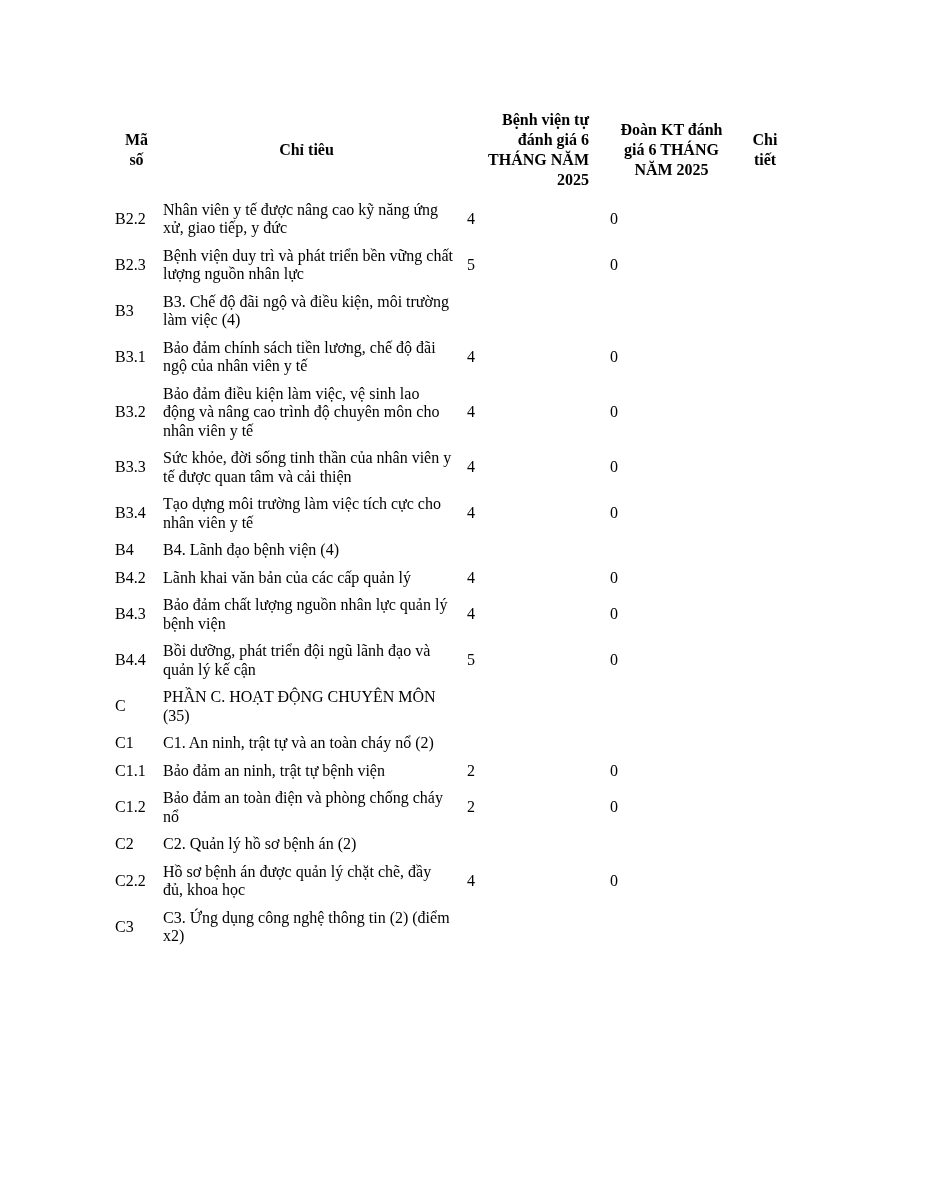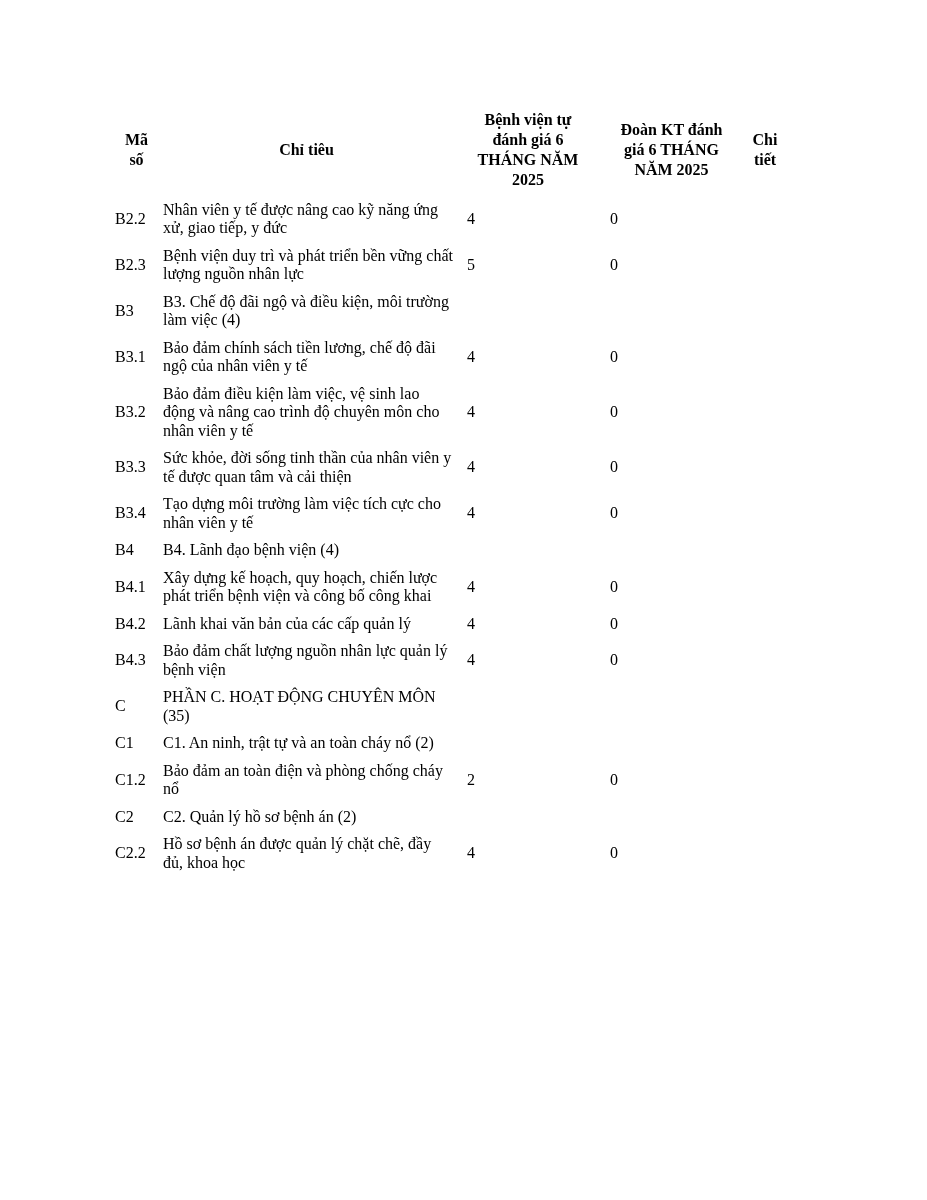--- a/index.html
+++ b/index.html
@@ -38,21 +38,21 @@
   th {
     font-weight: bold;
     font-size: 16px;
     line-height: 20px;
     text-align: center;
     vertical-align: middle;
     padding: 6px 0;
   }
   th.h-code   { padding: 6px 4px; }
   th.h-label  { padding: 6px 2px; }
-  th.h-self   { padding: 6px 14px; }
+  th.h-self   { padding: 6px 14px; text-align: right; }
   th.h-team   { padding: 6px 6px; }
   th.h-detail { padding: 6px 5px; }
 
   td {
     font-size: 16px;
     line-height: 18.5px;
     vertical-align: middle;
     padding: 4.5px 0;
     word-wrap: break-word;
   }
@@ -134,52 +134,59 @@
           <td class="c-detail"></td>
         </tr>
         <tr>
           <td class="c-code">B4</td>
           <td class="c-label">B4. Lãnh đạo bệnh viện (4)</td>
           <td class="c-self"></td>
           <td class="c-team"></td>
           <td class="c-detail"></td>
         </tr>
         <tr>
-          <td class="c-code">B4.1</td>
-          <td class="c-label">Xây dựng kế hoạch, quy hoạch, chiến lược phát triển bệnh viện và công bố công khai</td>
-          <td class="c-self">4</td>
-          <td class="c-team">0</td>
-          <td class="c-detail"></td>
-        </tr>
-        <tr>
           <td class="c-code">B4.2</td>
           <td class="c-label">Lãnh khai văn bản của các cấp quản lý</td>
           <td class="c-self">4</td>
           <td class="c-team">0</td>
           <td class="c-detail"></td>
         </tr>
         <tr>
           <td class="c-code">B4.3</td>
           <td class="c-label">Bảo đảm chất lượng nguồn nhân lực quản lý bệnh viện</td>
           <td class="c-self">4</td>
           <td class="c-team">0</td>
           <td class="c-detail"></td>
         </tr>
         <tr>
+          <td class="c-code">B4.4</td>
+          <td class="c-label">Bồi dưỡng, phát triển đội ngũ lãnh đạo và quản lý kế cận</td>
+          <td class="c-self">5</td>
+          <td class="c-team">0</td>
+          <td class="c-detail"></td>
+        </tr>
+        <tr>
           <td class="c-code">C</td>
           <td class="c-label">PHẦN C. HOẠT ĐỘNG CHUYÊN MÔN (35)</td>
           <td class="c-self"></td>
           <td class="c-team"></td>
           <td class="c-detail"></td>
         </tr>
         <tr>
           <td class="c-code">C1</td>
           <td class="c-label">C1. An ninh, trật tự và an toàn cháy nổ (2)</td>
           <td class="c-self"></td>
           <td class="c-team"></td>
+          <td class="c-detail"></td>
+        </tr>
+        <tr>
+          <td class="c-code">C1.1</td>
+          <td class="c-label">Bảo đảm an ninh, trật tự bệnh viện</td>
+          <td class="c-self">2</td>
+          <td class="c-team">0</td>
           <td class="c-detail"></td>
         </tr>
         <tr>
           <td class="c-code">C1.2</td>
           <td class="c-label">Bảo đảm an toàn điện và phòng chống cháy nổ</td>
           <td class="c-self">2</td>
           <td class="c-team">0</td>
           <td class="c-detail"></td>
         </tr>
         <tr>
@@ -189,15 +196,22 @@
           <td class="c-team"></td>
           <td class="c-detail"></td>
         </tr>
         <tr>
           <td class="c-code">C2.2</td>
           <td class="c-label">Hồ sơ bệnh án được quản lý chặt chẽ, đầy đủ, khoa học</td>
           <td class="c-self">4</td>
           <td class="c-team">0</td>
           <td class="c-detail"></td>
         </tr>
+        <tr>
+          <td class="c-code">C3</td>
+          <td class="c-label">C3. Ứng dụng công nghệ thông tin (2) (điểm x2)</td>
+          <td class="c-self"></td>
+          <td class="c-team"></td>
+          <td class="c-detail"></td>
+        </tr>
       </tbody>
   </table>
 </div>
 
 </body></html>

